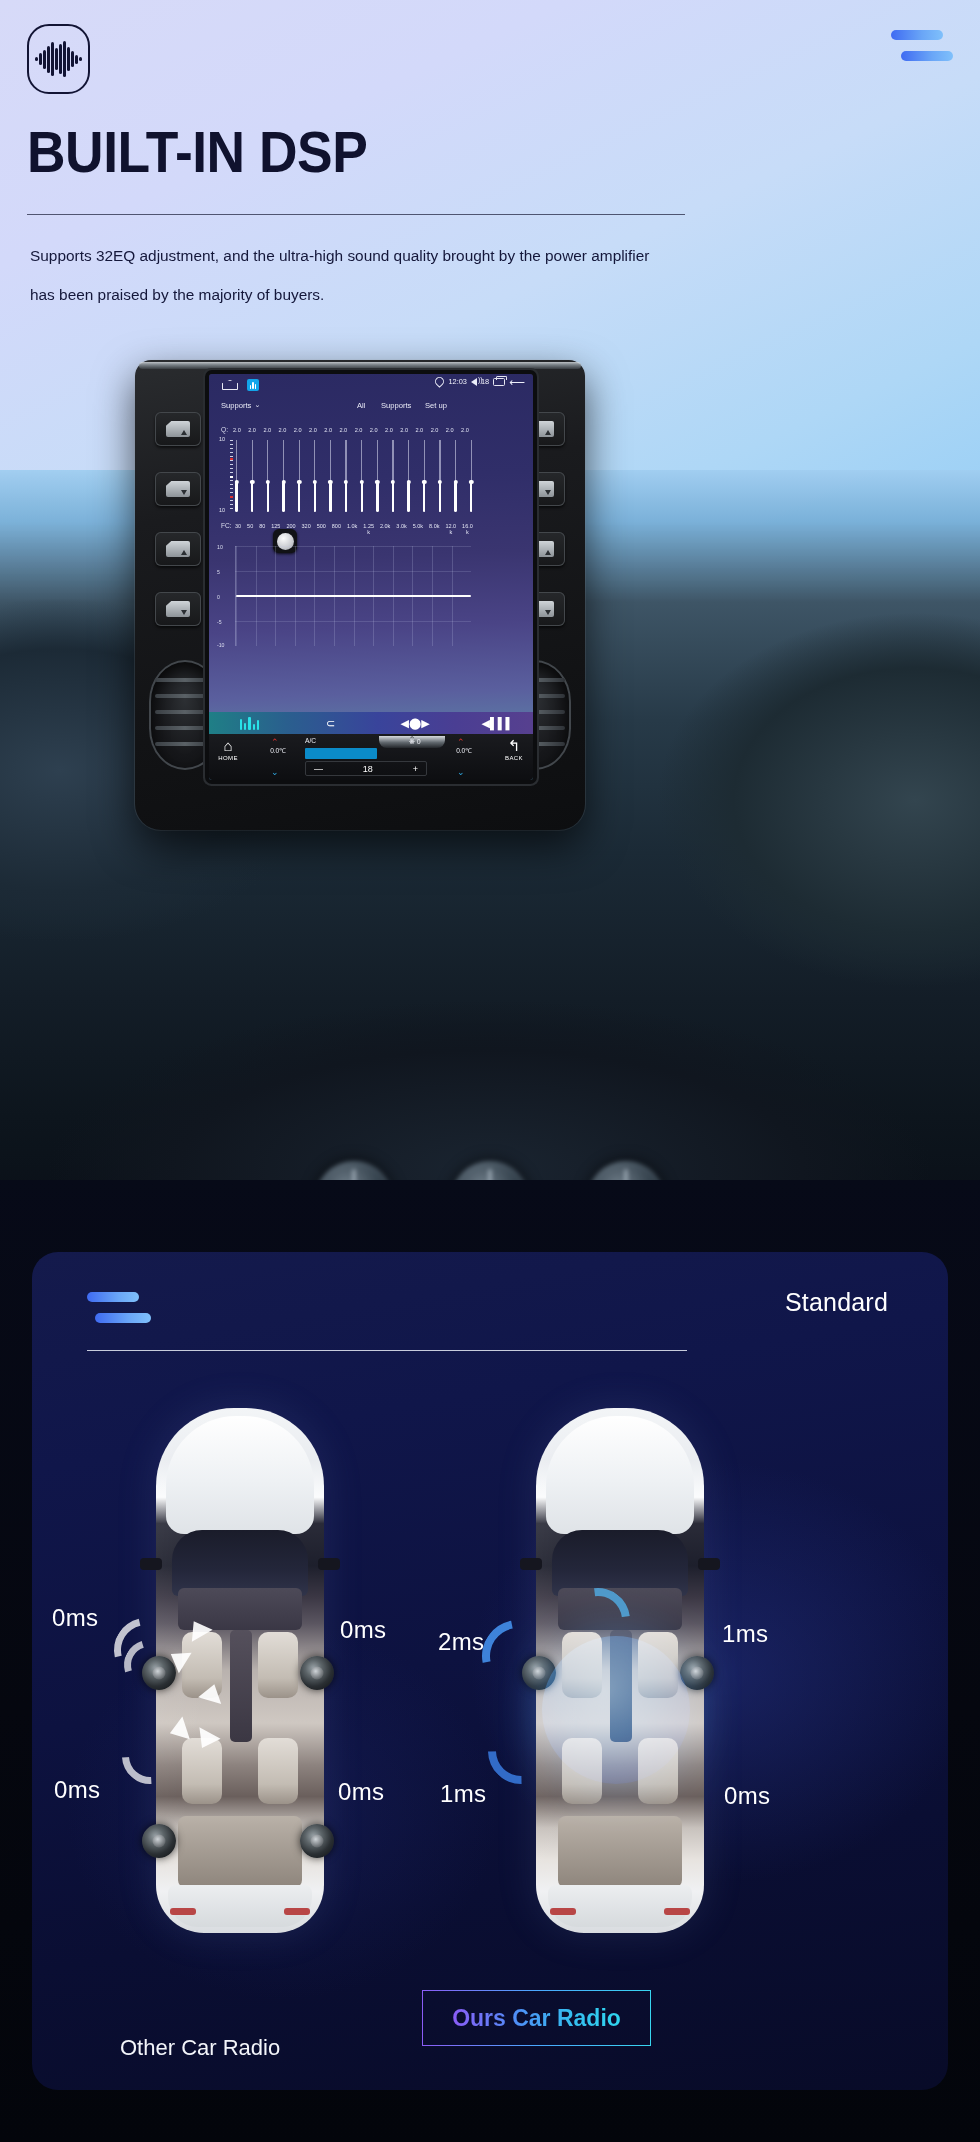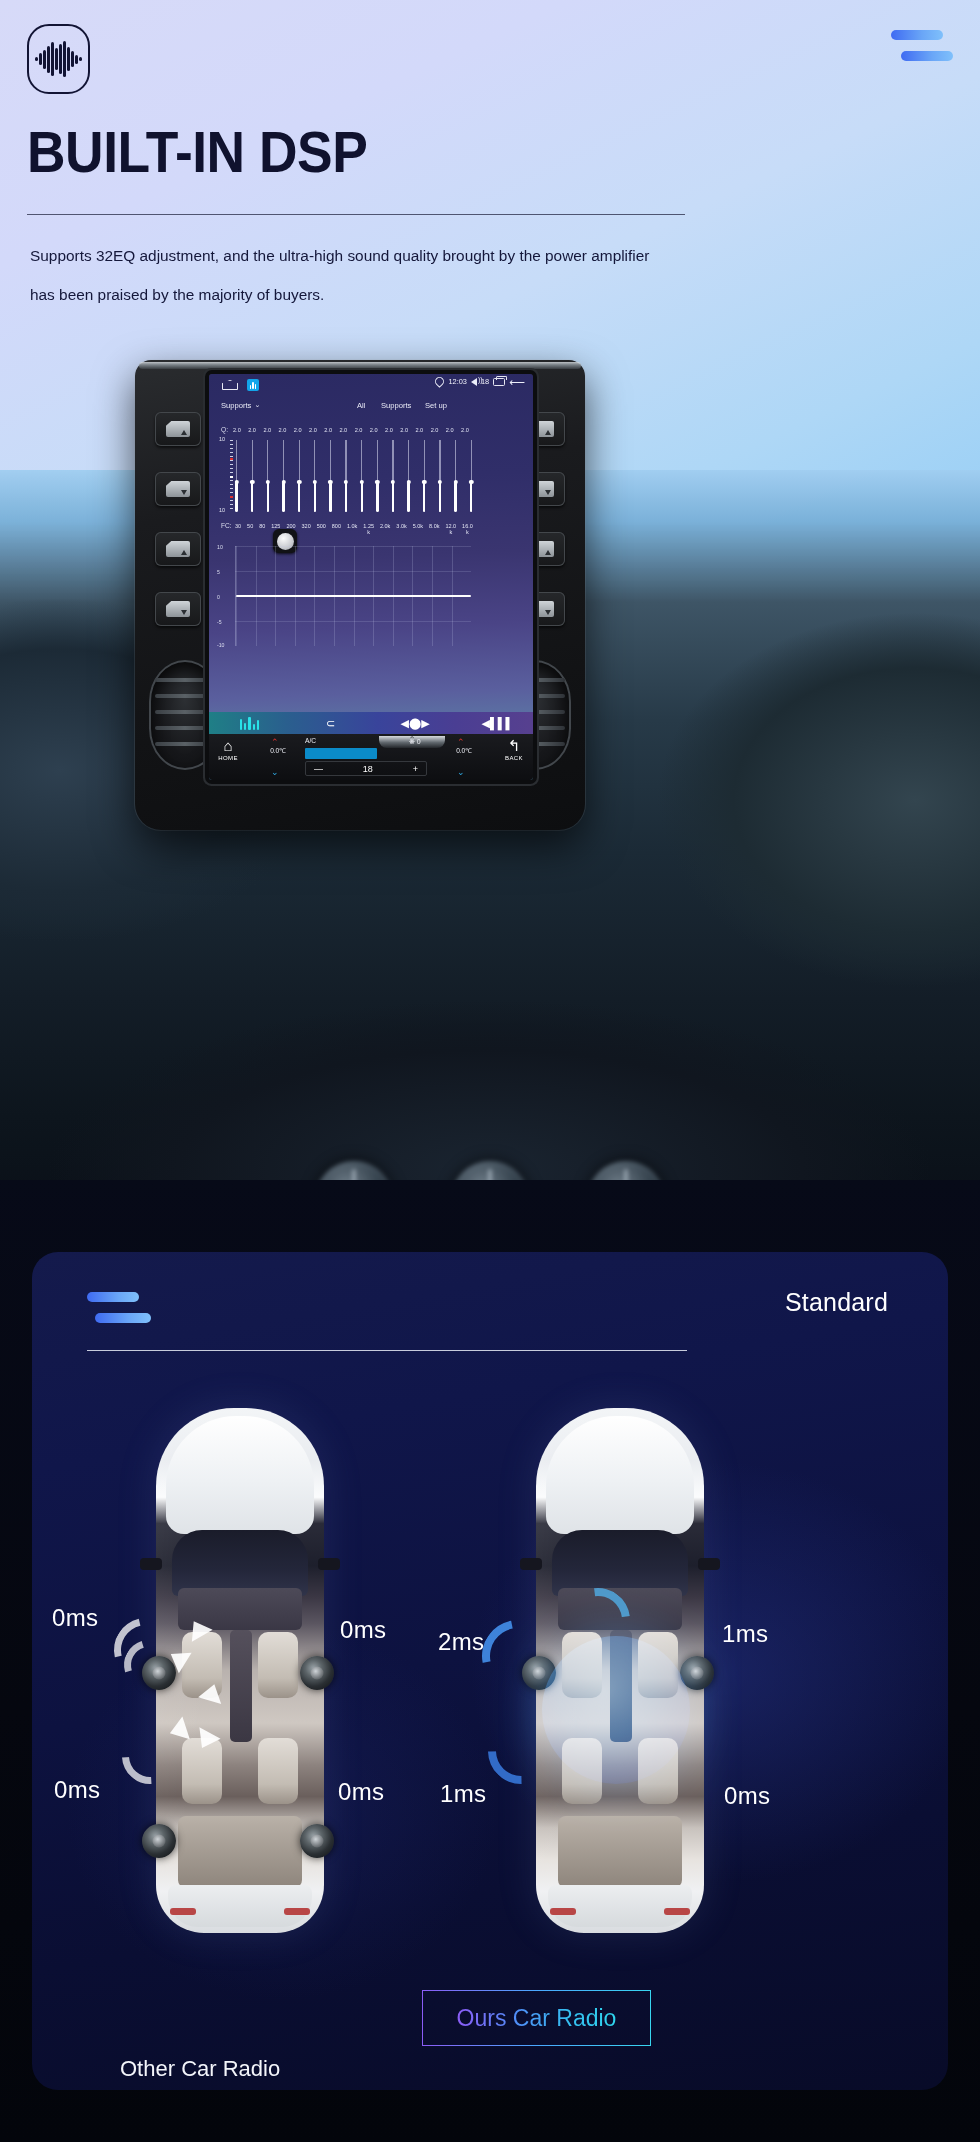--- a/index.html
+++ b/index.html
@@ -345,21 +345,21 @@
   .ms { position:absolute; font-size:24px; color:#ffffff; letter-spacing:.3px;}
 
   #lbl-other{ position:absolute; left:120px; top:1460px; font-size:22px; color:#f3f5fa;}
   #btn-ours{
     position:absolute; left:422px; top:1440px; width:229px; height:56px;
     border-radius: 30px; border:1.6px solid; 
     border-image: linear-gradient(90deg,#8b5cf6,#4aa8ff,#38d6f0) 1;
     display:flex; align-items:center; justify-content:center;
   }
   #btn-ours span{
-    font-size:23px; font-weight:400;
+    font-size:23px; font-weight:700;
     background: linear-gradient(90deg,#8b5cf6 0%, #4f8ff7 38%, #35bdf0 70%, #2fd6ee 100%);
     -webkit-background-clip: text; background-clip: text; color: transparent;
   }
 </style>
 </head>
 <body>
 
 <section id="hero">
 
   <div id="hero-photo"></div>
@@ -728,19 +728,19 @@
       <span class="blue-arc" style="left:96px; top:200px; width:64px; height:64px; transform:rotate(128deg); border-left-color:rgba(80,180,240,.75);"></span>
 
       <span id="blue-sphere"></span>
 
       <span class="ms" style="left:-32px; top:240px;">2ms</span>
       <span class="ms" style="left:252px; top:232px;">1ms</span>
       <span class="ms" style="left:-30px; top:392px;">1ms</span>
       <span class="ms" style="left:254px; top:394px;">0ms</span>
     </div>
 
-    <div id="lbl-other" style="left:88px; top:804px; position:absolute;">Other Car Radio</div>
+    <div id="lbl-other" style="left:88px; top:783px; position:absolute;">Other Car Radio</div>
     <div id="btn-ours" style="left:390px; top:738px; position:absolute;">
       <span>Ours Car Radio</span>
     </div>
 
   </div>
 </section>
 
 </body></html>

